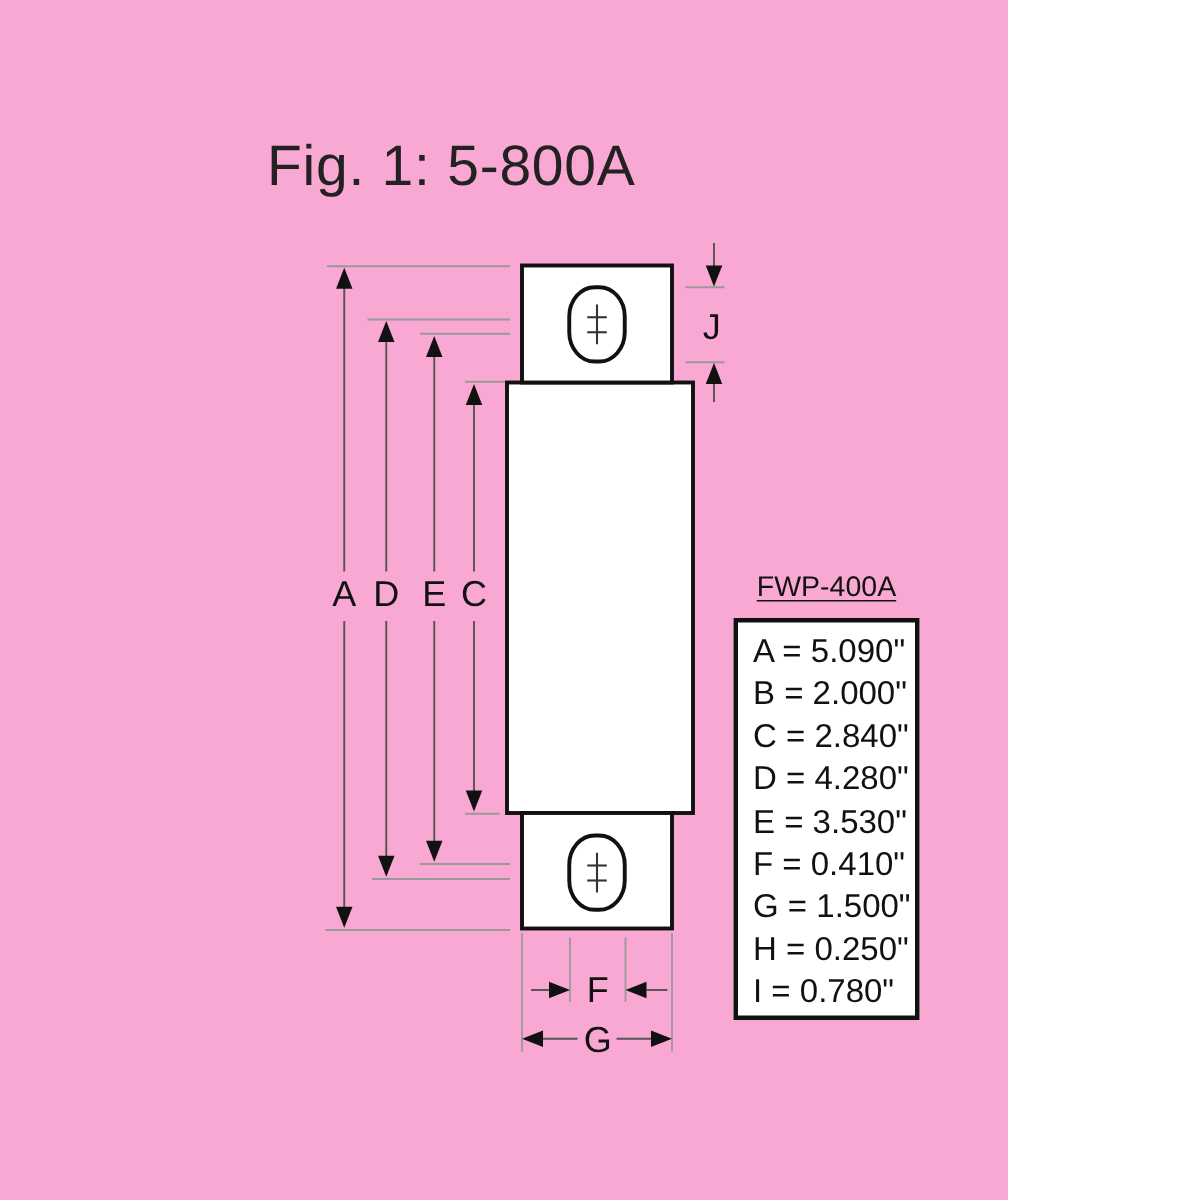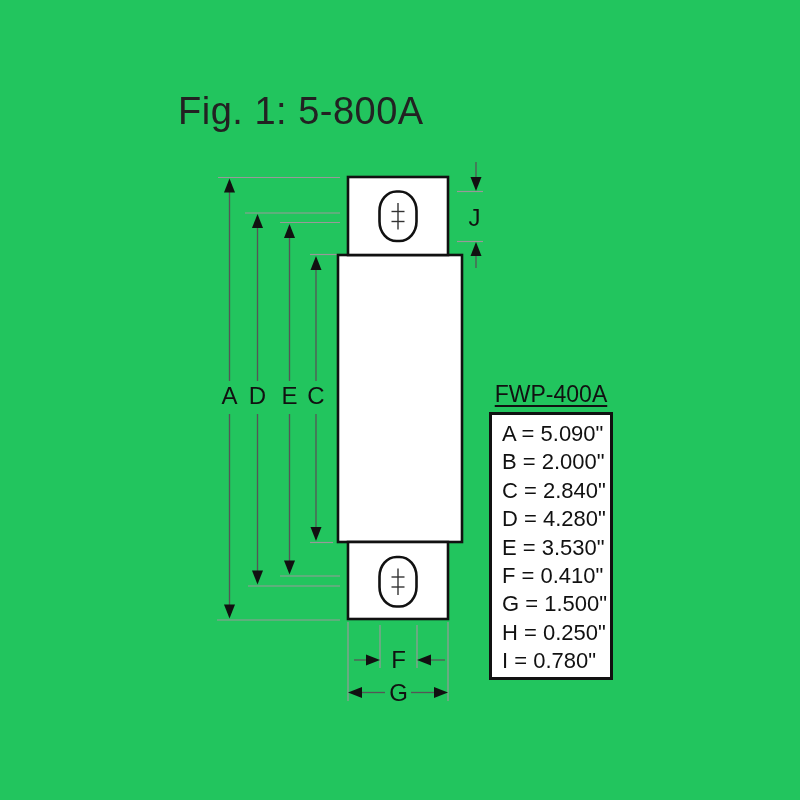--- a/index.html
+++ b/index.html
@@ -3,23 +3,23 @@
 <meta charset="utf-8">
 <style>
   html, body {
     margin: 0;
     padding: 0;
     background: #ffffff;
     font-family: "Liberation Sans", sans-serif;
   }
   #stage {
     position: relative;
-    width: 800px;
+    width: 672px;
     height: 800px;
-    background: #22c55e;
+    background: #f9a8d4;
     overflow: hidden;
   }
   #figure-title {
     position: absolute;
     left: 178px;
     top: 90px;
     font-size: 38px;
     font-weight: 400;
     letter-spacing: 0.5px;
     color: #222222;
@@ -34,21 +34,21 @@
     font-family: "Liberation Sans", sans-serif;
     font-size: 24px;
     fill: #111111;
   }
   #spec-header {
     position: absolute;
     left: 489px;
     top: 381px;
     width: 124px;
     text-align: center;
-    font-size: 23px;
+    font-size: 19px;
     color: #111111;
     text-decoration: underline;
     text-underline-offset: 3px;
     white-space: nowrap;
   }
   #spec-box {
     position: absolute;
     left: 489px;
     top: 412px;
     width: 124px;

